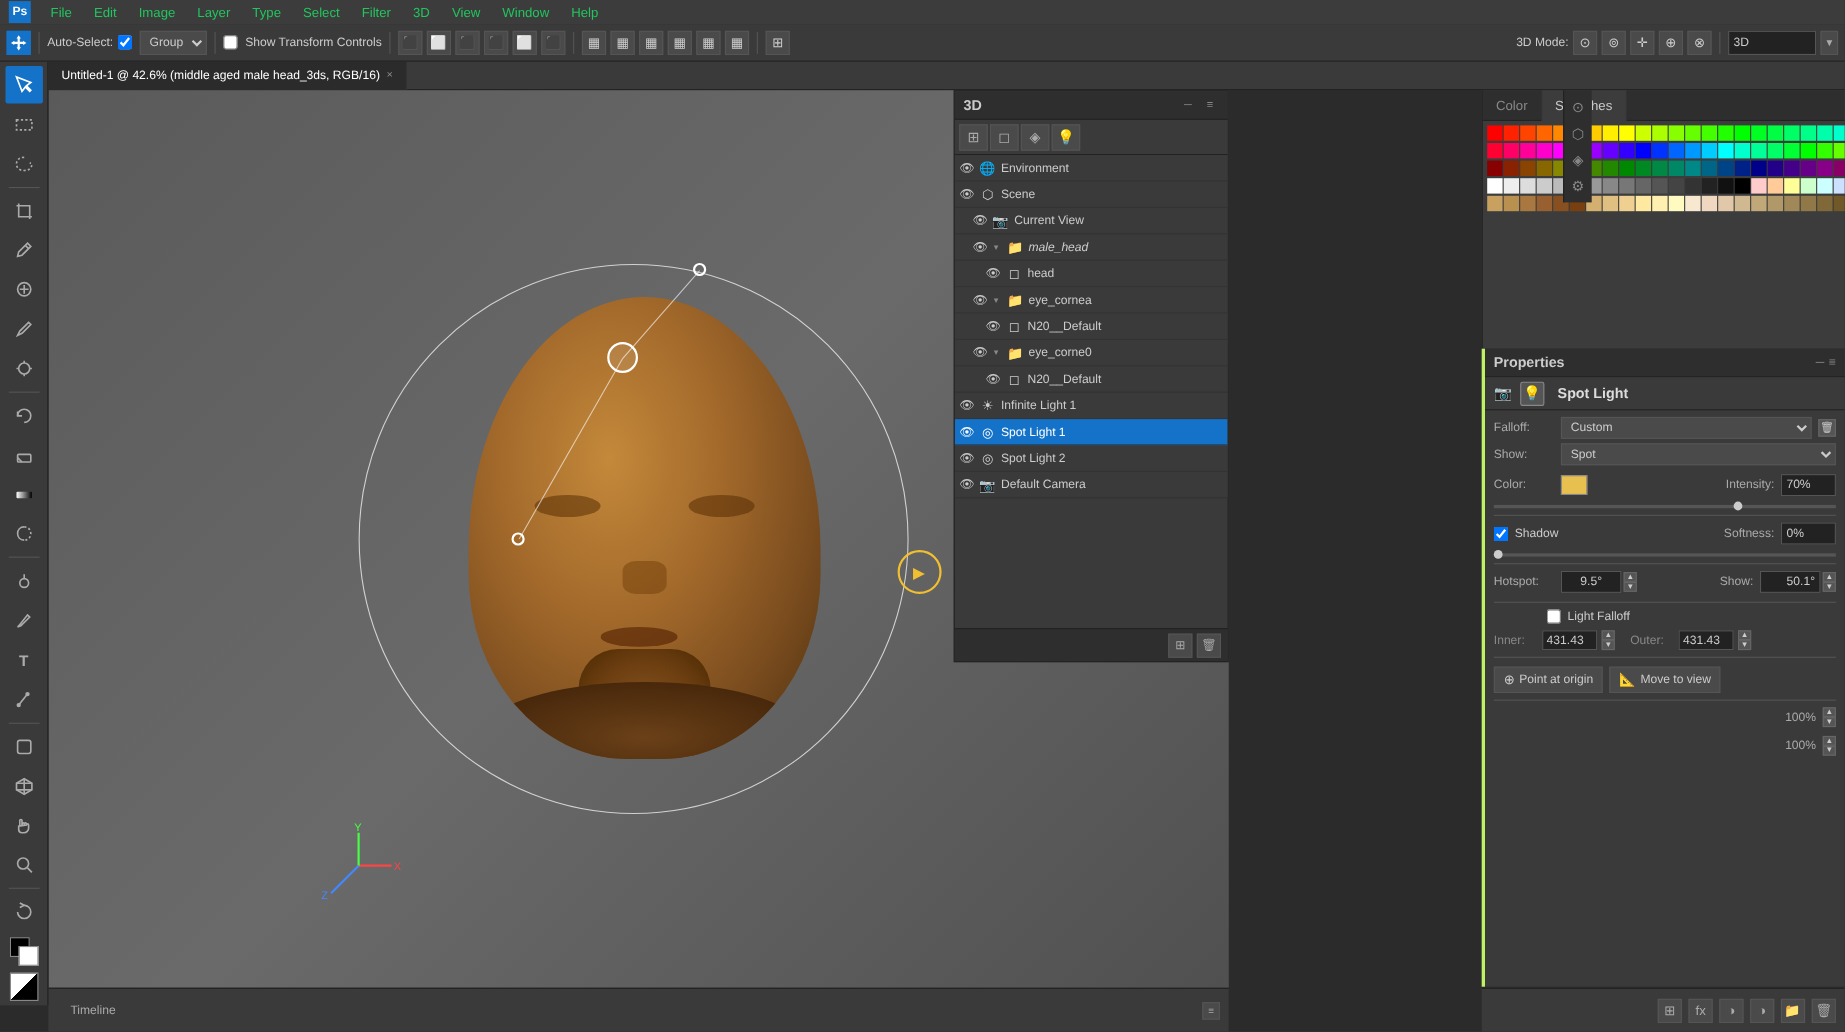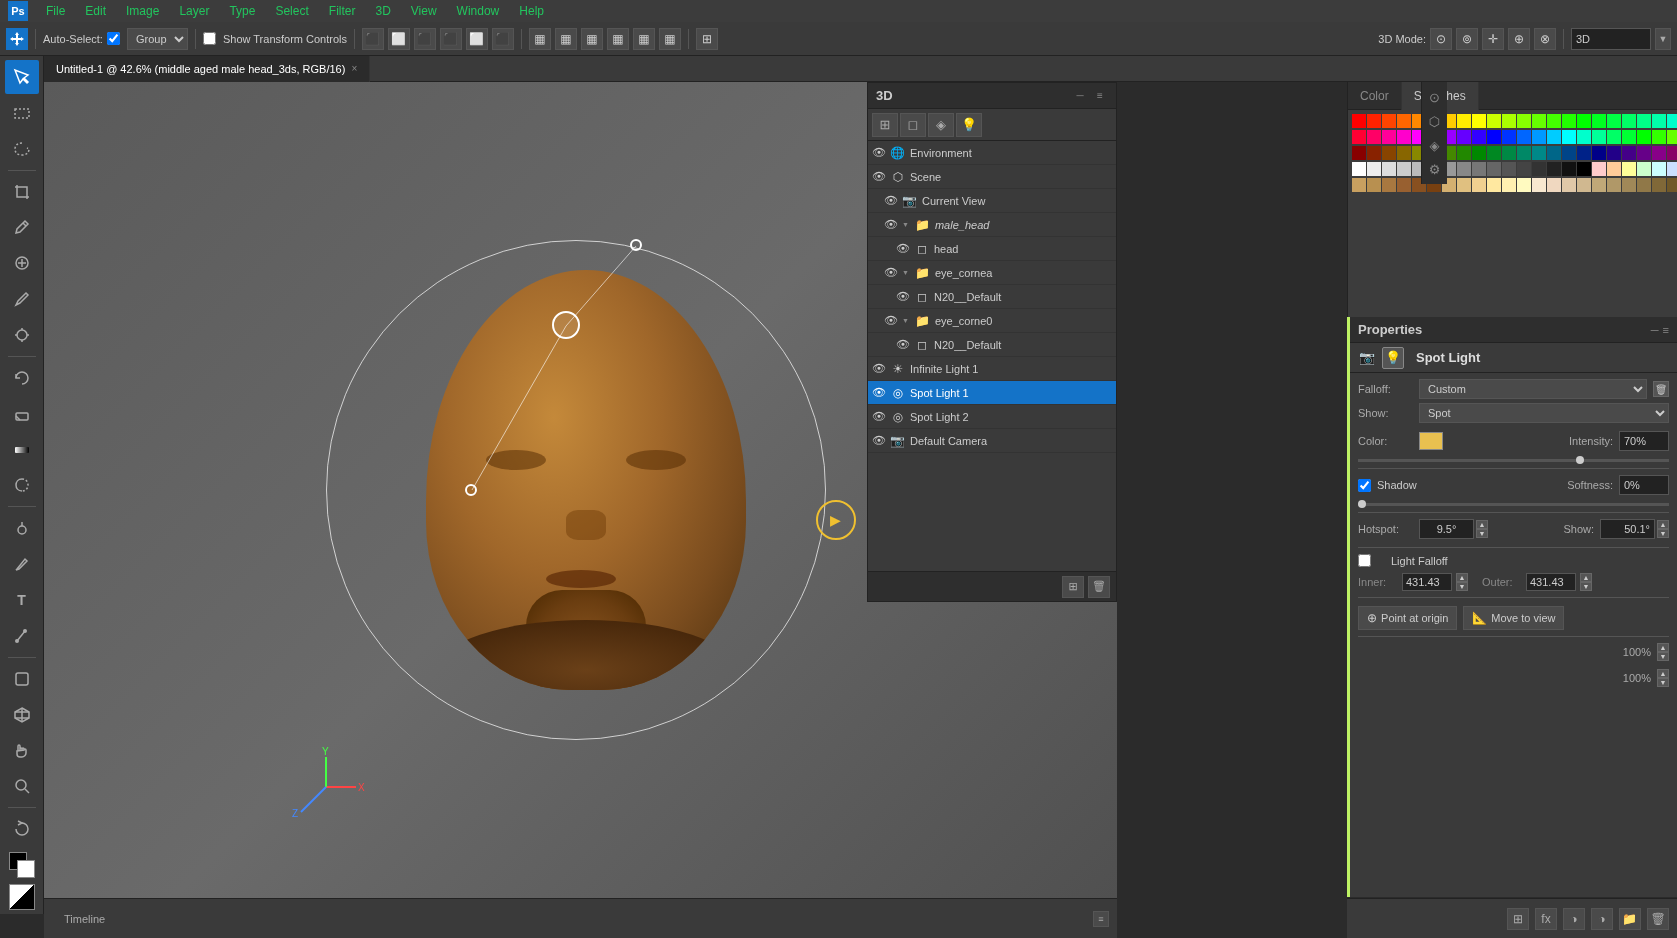--- a/index.html
+++ b/index.html
@@ -638,23 +638,24 @@
     .three-d-header-controls {
       margin-left: auto;
       display: flex;
       gap: 4px;
     }
 
     
     .props-light-falloff {
       display: flex;
       align-items: center;
-      gap: 20px;
+      gap: 6px;
       margin-bottom: 6px;
       font-size: 11px;
+      margin-left: 48px;
     }
 
     
     ::-webkit-scrollbar { width: 8px; height: 8px; }
     ::-webkit-scrollbar-track { background: #2a2a2a; }
     ::-webkit-scrollbar-thumb { background: #555; }
 
     
     .range-track {
       width: 100%;

